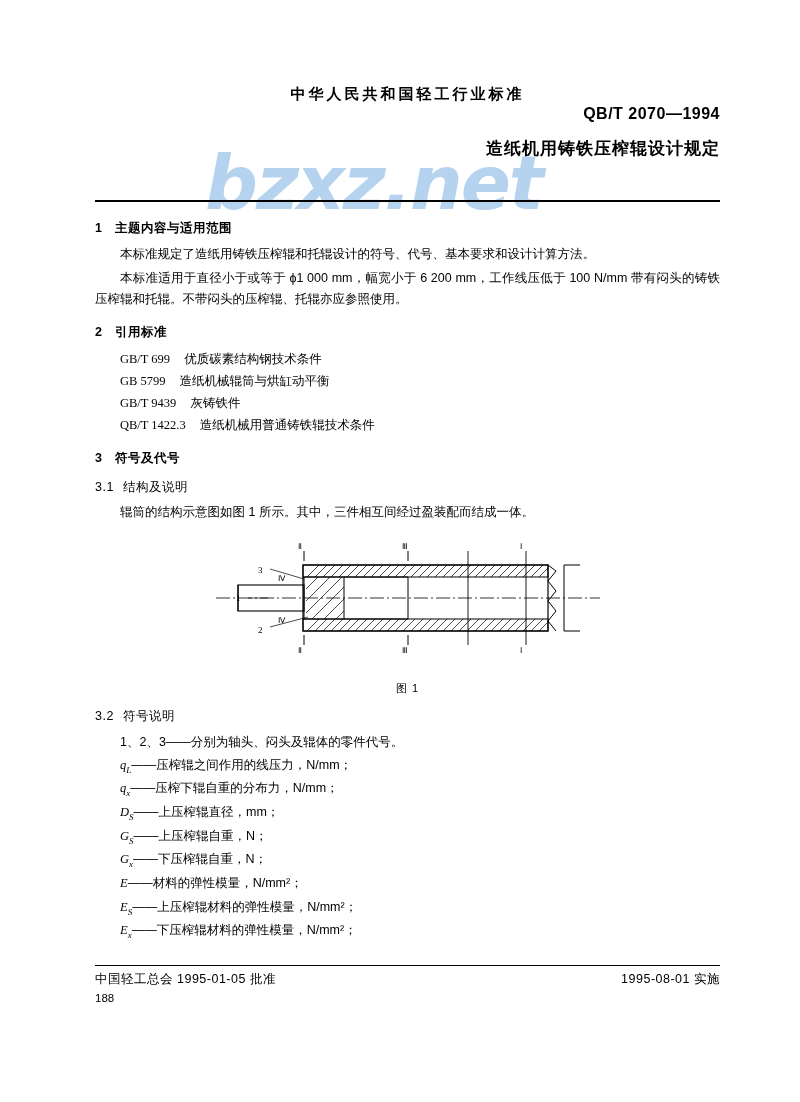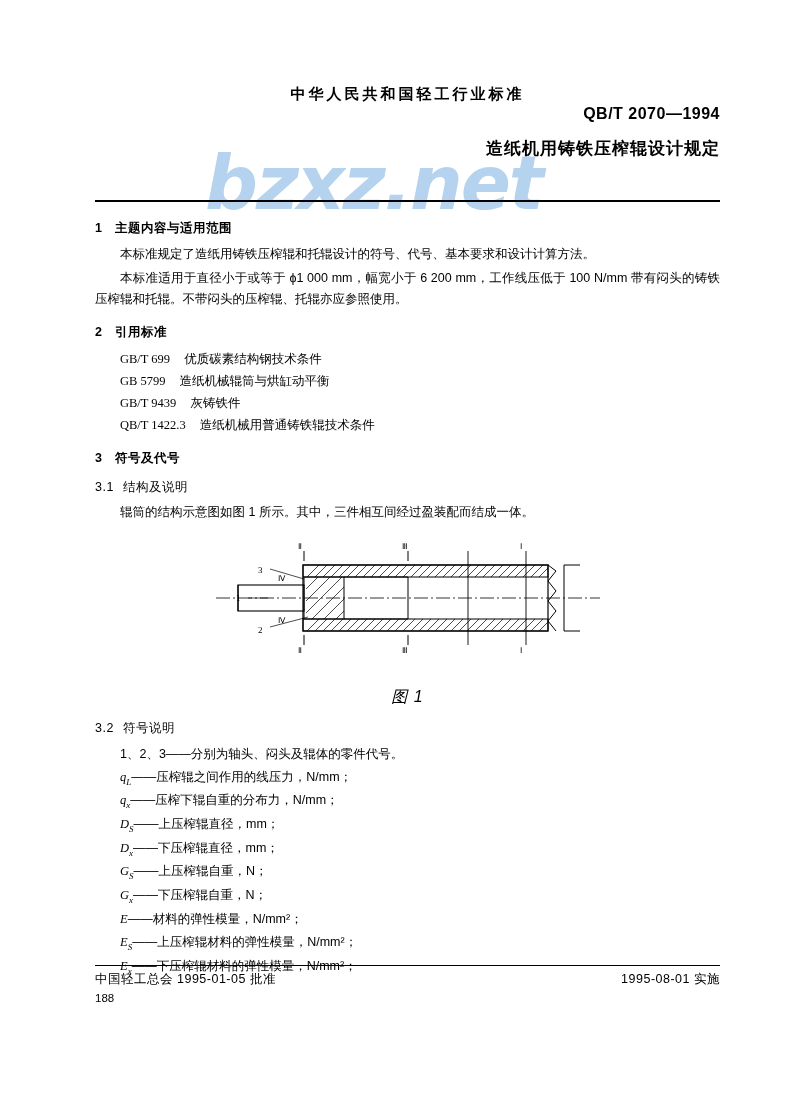--- a/index.html
+++ b/index.html
@@ -112,25 +112,24 @@
   .ital { font-family: "Liberation Serif", serif; font-style: italic; }
   .sub { font-size: 9px; vertical-align: sub; font-style: italic; font-family:"Liberation Serif",serif;}
   .serif { font-family: "Liberation Serif", serif; }
 
   
   .figure-wrap {
     margin: 10px 0 4px 0;
     text-align: center;
   }
   .fig-caption {
-    font-size: 16px;
+    font-size: 11px;
     text-align: center;
-    margin-top: 20px;
+    margin-top: 14px;
     letter-spacing: 1px;
-    font-style: italic;
   }
 
   
   .footer {
     position: absolute;
     left: 95px;
     top: 965px;
     width: 625px;
   }
   .footer-rule {
@@ -332,23 +331,20 @@
       <div class="sym-item">
         <span class="ital">q</span><span class="sub">L</span><span>——压榨辊之间作用的线压力，N/mm；</span>
       </div>
       <div class="sym-item">
         <span class="ital">q</span><span class="sub">x</span><span>——压榨下辊自重的分布力，N/mm；</span>
       </div>
       <div class="sym-item">
         <span class="ital">D</span><span class="sub">S</span><span>——上压榨辊直径，mm；</span>
       </div>
       <div class="sym-item">
-        <span class="ital">D</span><span class="sub">x</span><span>——下压榨辊直径，mm；</span>
-      </div>
-      <div class="sym-item">
         <span class="ital">G</span><span class="sub">S</span><span>——上压榨辊自重，N；</span>
       </div>
       <div class="sym-item">
         <span class="ital">G</span><span class="sub">x</span><span>——下压榨辊自重，N；</span>
       </div>
       <div class="sym-item">
         <span class="ital">E</span><span class="sub"></span><span>——材料的弹性模量，N/mm²；</span>
       </div>
       <div class="sym-item">
         <span class="ital">E</span><span class="sub">S</span><span>——上压榨辊材料的弹性模量，N/mm²；</span>

